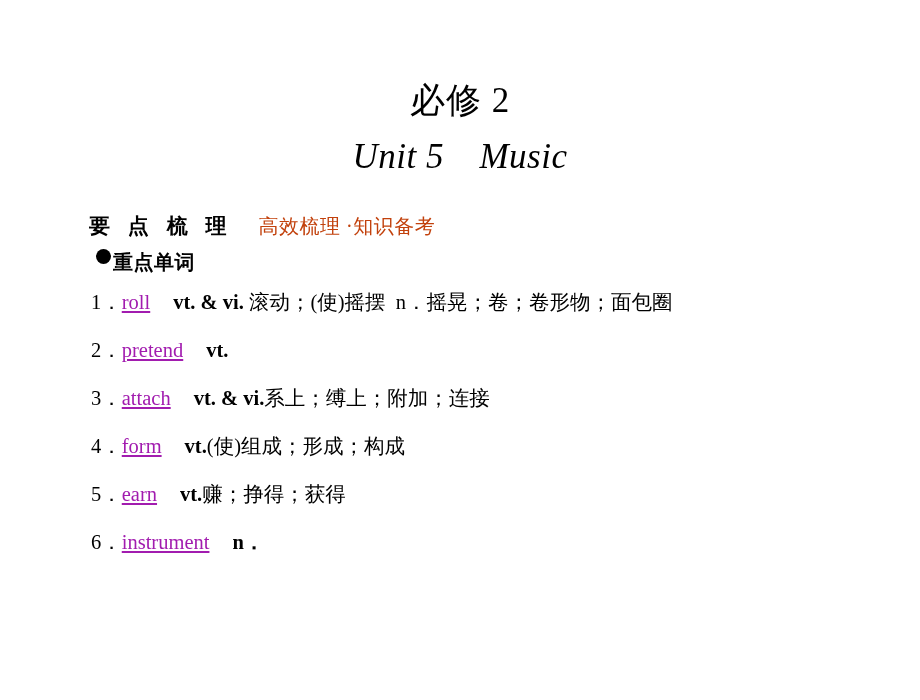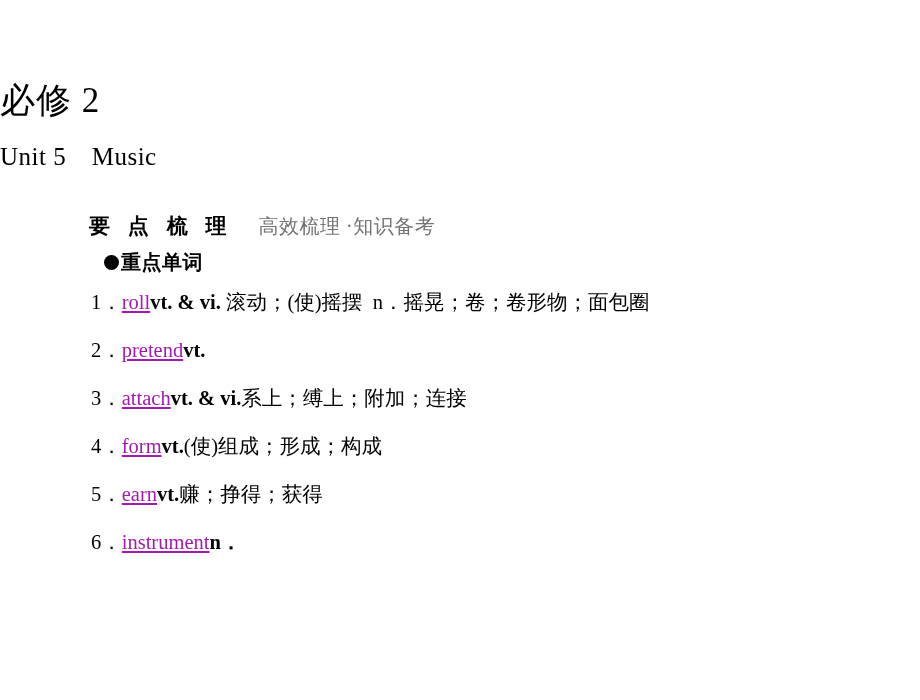--- a/index.html
+++ b/index.html
@@ -22,38 +22,39 @@
     inset: 0;
     background: #ffffff;
   }
 
   
   .title-block {
     position: absolute;
     left: 0;
     right: 0;
     top: 78px;
-    text-align: left;
+    text-align: center;
   }
   .title-line-1 {
     font-family: "Liberation Serif", "DejaVu Serif", serif;
     font-size: 35px;
     line-height: 46px;
     letter-spacing: 1px;
     color: #000000;
     white-space: pre;
   }
   .title-line-2 {
     font-family: "Liberation Serif", "DejaVu Serif", serif;
-    font-size: 25px;
+    font-size: 35px;
     line-height: 46px;
     letter-spacing: 0.5px;
     color: #000000;
     margin-top: 10px;
     white-space: pre;
+    font-style: italic;
   }
 
   
   .section-heading {
     position: absolute;
     left: 89px;
     top: 212px;
     display: flex;
     align-items: center;
     white-space: pre;
@@ -61,32 +62,31 @@
   .heading-main {
     font-family: "Liberation Sans", "DejaVu Sans", sans-serif;
     font-weight: bold;
     font-size: 21px;
     letter-spacing: 6px;
     color: #000000;
   }
   .heading-sub {
     font-family: "Liberation Serif", "DejaVu Serif", serif;
     font-size: 20px;
-    color: #737373;
+    color: #c2410c;
     margin-left: 26px;
     letter-spacing: 0.5px;
   }
 
   
   .sub-heading {
     position: absolute;
-    left: 104px;
+    left: 96px;
     top: 249px;
     display: flex;
-    align-items: center;
     white-space: pre;
   }
   .bullet-dot {
     width: 15px;
     height: 15px;
     border-radius: 50%;
     background: #000000;
     display: inline-block;
     margin-right: 2px;
     flex: 0 0 auto;
@@ -124,20 +124,21 @@
     color: #a21caf;
     text-decoration: underline;
     text-underline-offset: 2px;
     flex: 0 0 auto;
   }
   .word-pos {
     font-family: "Liberation Serif", "DejaVu Serif", serif;
     font-weight: bold;
     color: #000000;
     flex: 0 0 auto;
+    margin-left: 23px;
   }
   .word-def {
     font-family: Liberation Serif, serif;
     color: #000000;
     flex: 0 1 auto;
   }
 </style>
 </head>
 <body>
 

